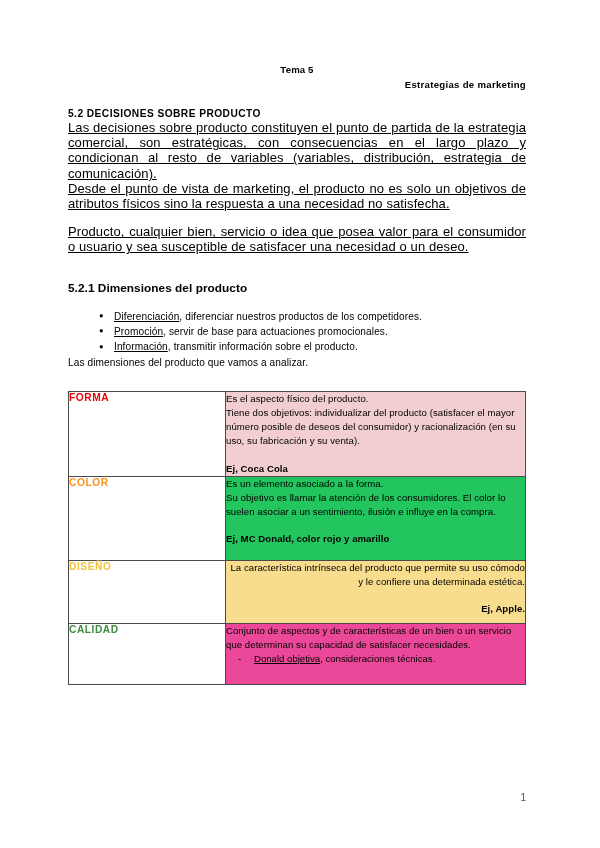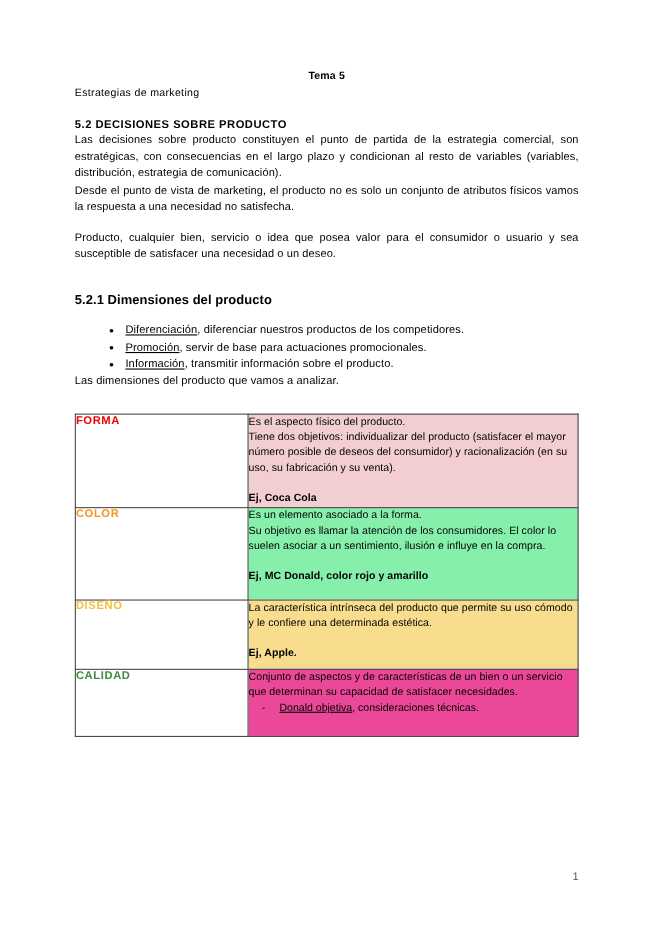--- a/index.html
+++ b/index.html
@@ -31,22 +31,22 @@
 
   
   .doc-title {
     text-align: center;
     font-weight: bold;
     font-size: 9.6px;
     line-height: 15px;
     letter-spacing: 0.15px;
   }
   .doc-subtitle {
-    text-align: left;
-    font-weight: normal;
+    text-align: right;
+    font-weight: bold;
     font-size: 9.6px;
     line-height: 15px;
     letter-spacing: 0.3px;
   }
   .section-heading {
     font-weight: bold;
     font-size: 10.2px;
     letter-spacing: 0.45px;
     margin-top: 16px;
     margin-bottom: 1px;
@@ -55,24 +55,25 @@
     font-weight: bold;
     font-size: 11.8px;
     letter-spacing: 0.05px;
     margin-top: 13px;
     margin-bottom: 14px;
   }
 
   
   p.body-para {
     margin: 0;
-    font-size: 10px;
+    font-size: 13px;
     line-height: 15.2px;
     text-align: justify;
     letter-spacing: 0.1px;
+    text-decoration: underline;
   }
   .gap-sm { height: 13px; }
 
   
   ul.bullets {
     margin: 4px 0 0 0;
     padding-left: 46px;
     list-style: none;
   }
   ul.bullets li {
@@ -168,21 +169,21 @@
 
 <div class="page">
   <div class="content">
 
     <div class="doc-title">Tema 5</div>
     <div class="doc-subtitle">Estrategias de marketing</div>
 
     <div class="section-heading">5.2 DECISIONES SOBRE PRODUCTO</div>
 
     <p class="body-para">Las decisiones sobre producto constituyen el punto de partida de la estrategia comercial, son estratégicas, con consecuencias en el largo plazo y condicionan al resto de variables (variables, distribución, estrategia de comunicación).</p>
-    <p class="body-para">Desde el punto de vista de marketing, el producto no es solo un conjunto de atributos físicos vamos la respuesta a una necesidad no satisfecha.</p>
+    <p class="body-para">Desde el punto de vista de marketing, el producto no es solo un objetivos de atributos físicos sino la respuesta a una necesidad no satisfecha.</p>
 
     <div class="gap-sm"></div>
 
     <p class="body-para">Producto, cualquier bien, servicio o idea que posea valor para el consumidor o usuario y sea susceptible de satisfacer una necesidad o un deseo.</p>
 
     <div class="gap-sm"></div>
 
 
     <div class="subsection-heading">5.2.1 Dimensiones del producto</div>
 
@@ -203,30 +204,30 @@
           </td>
           <td class="desc-cell" style="background-color: rgb(242, 206, 208);">
             <div class="desc-text">Es el aspecto físico del producto.<br>Tiene dos objetivos: individualizar del producto (satisfacer el mayor número posible de deseos del consumidor) y racionalización (en su uso, su fabricación y su venta).</div>
             <div class="desc-example">Ej, Coca Cola</div>
           </td>
         </tr>
         <tr class="row-color">
           <td class="label-cell">
             <div class="label-text" style="color: rgb(247, 148, 30);">COLOR</div>
           </td>
-          <td class="desc-cell" style="background-color: #86efac;">
+          <td class="desc-cell" style="background-color: #22c55e;">
             <div class="desc-text">Es un elemento asociado a la forma.<br>Su objetivo es llamar la atención de los consumidores. El color lo suelen asociar a un sentimiento, ilusión e influye en la compra.</div>
             <div class="desc-example">Ej, MC Donald, color rojo y amarillo</div>
           </td>
         </tr>
         <tr class="row-diseno">
           <td class="label-cell">
             <div class="label-text" style="color: rgb(240, 195, 60);">DISEÑO</div>
           </td>
-          <td class="desc-cell" style="background-color: rgb(248, 221, 142);">
+          <td class="desc-cell" style="background-color: rgb(248, 221, 142); text-align: right;">
             <div class="desc-text">La característica intrínseca del producto que permite su uso cómodo y le confiere una determinada estética.</div>
             <div class="desc-example">Ej, Apple.</div>
           </td>
         </tr>
         <tr class="row-calidad">
           <td class="label-cell">
             <div class="label-text" style="color: rgb(62, 139, 62);">CALIDAD</div>
           </td>
           <td class="desc-cell" style="background-color: #ec4899;">
             <div class="desc-text">Conjunto de aspectos y de características de un bien o un servicio que determinan su capacidad de satisfacer necesidades.</div>

